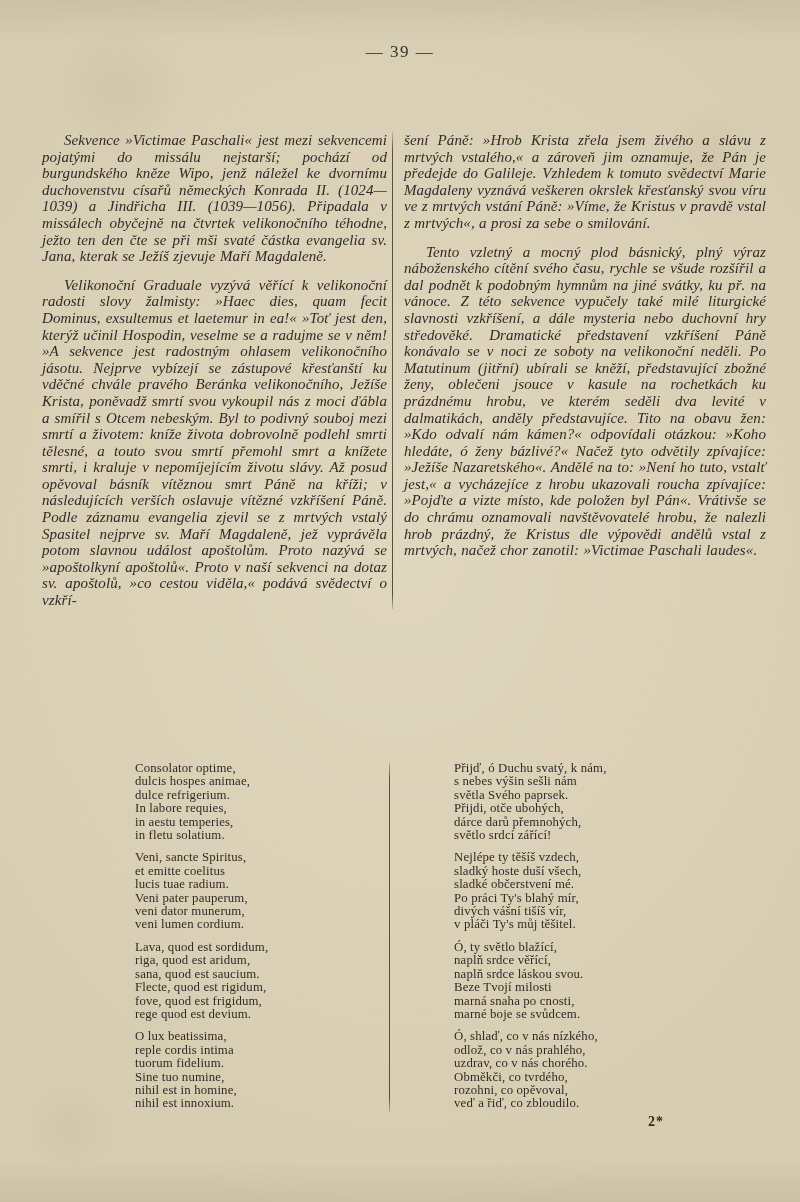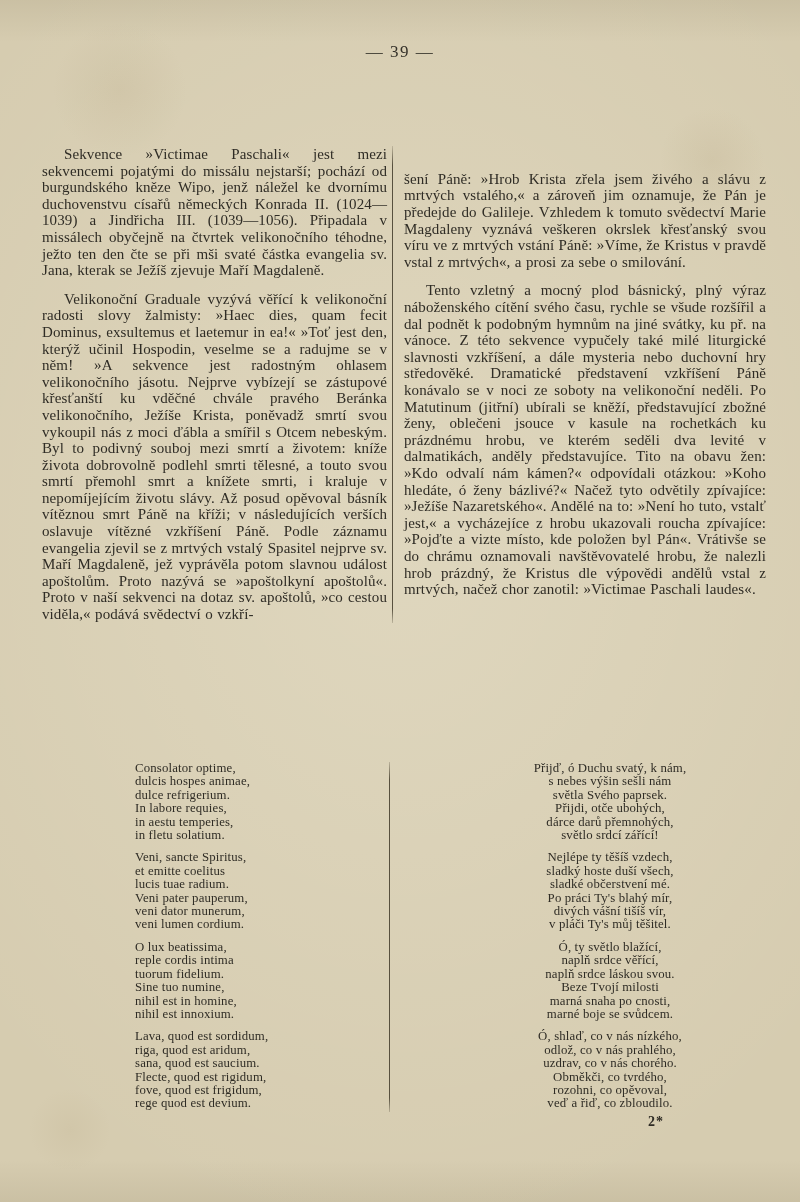--- a/index.html
+++ b/index.html
@@ -26,23 +26,24 @@
     position: absolute;
     top: 42px; left: 0; width: 100%;
     text-align: center;
     font-size: 17px;
     letter-spacing: 1.5px;
     color: #35322a;
   }
 
   .columns {
     position: absolute;
-    top: 146px; left: 42px; right: 34px;
+    top: 132px; left: 42px; right: 34px;
     display: flex;
-    align-items: center;
+    align-items: flex-start;
+    font-style: italic;
   }
   .col-left  { width: 350px; padding-right: 5px; box-sizing: border-box; }
   .col-right { flex: 1; padding-left: 11px; box-sizing: border-box; }
   .col-divider {
     width: 1px;
     background: linear-gradient(180deg, rgba(87,80,62,0.2), #57503e 4%, #57503e 97%, rgba(87,80,62,0.25));
     align-self: stretch;
   }
 
   .para {
@@ -67,21 +68,21 @@
   }
 
   .verses {
     position: absolute;
     top: 762px; left: 42px; right: 34px;
     display: flex;
     align-items: flex-start;
   }
   .verse-col { font-size: 12.8px; line-height: 13.4px; letter-spacing: 0.15px; }
   .verse-col.latin { width: 347px; padding-left: 93px; box-sizing: border-box; }
-  .verse-col.czech { flex: 1; padding-left: 64px; box-sizing: border-box; text-align: center; }
+  .verse-col.czech { flex: 1; padding-left: 64px; box-sizing: border-box; }
   .verse-divider {
     width: 1px; height: 350px;
     background: linear-gradient(180deg, rgba(87,80,62,0.25), #57503e 5%, #57503e 96%, rgba(87,80,62,0.25));
   }
   .stanza { white-space: pre-line; margin: 0 0 9px 0; }
   .stanza:last-child { margin-bottom: 0; }
 
   .footer-mark {
     position: absolute;
     top: 1114px; right: 136px;
@@ -117,32 +118,32 @@
 dulce refrigerium.
 In labore requies,
 in aestu temperies,
 in fletu solatium.</div>
       <div class="stanza">Veni, sancte Spiritus,
 et emitte coelitus
 lucis tuae radium.
 Veni pater pauperum,
 veni dator munerum,
 veni lumen cordium.</div>
+      <div class="stanza">Lava, quod est sordidum,
+riga, quod est aridum,
+sana, quod est saucium.
+Flecte, quod est rigidum,
+fove, quod est frigidum,
+rege quod est devium.</div>
       <div class="stanza">O lux beatissima,
 reple cordis intima
 tuorum fidelium.
 Sine tuo numine,
 nihil est in homine,
 nihil est innoxium.</div>
-      <div class="stanza">Lava, quod est sordidum,
-riga, quod est aridum,
-sana, quod est saucium.
-Flecte, quod est rigidum,
-fove, quod est frigidum,
-rege quod est devium.</div>
     </div>
     <div class="verse-divider"></div>
     <div class="verse-col czech">
       <div class="stanza">Přijď, ó Duchu svatý, k nám,
 s nebes výšin sešli nám
 světla Svého paprsek.
 Přijdi, otče ubohých,
 dárce darů přemnohých,
 světlo srdcí zářící!</div>
       <div class="stanza">Nejlépe ty těšíš vzdech,

